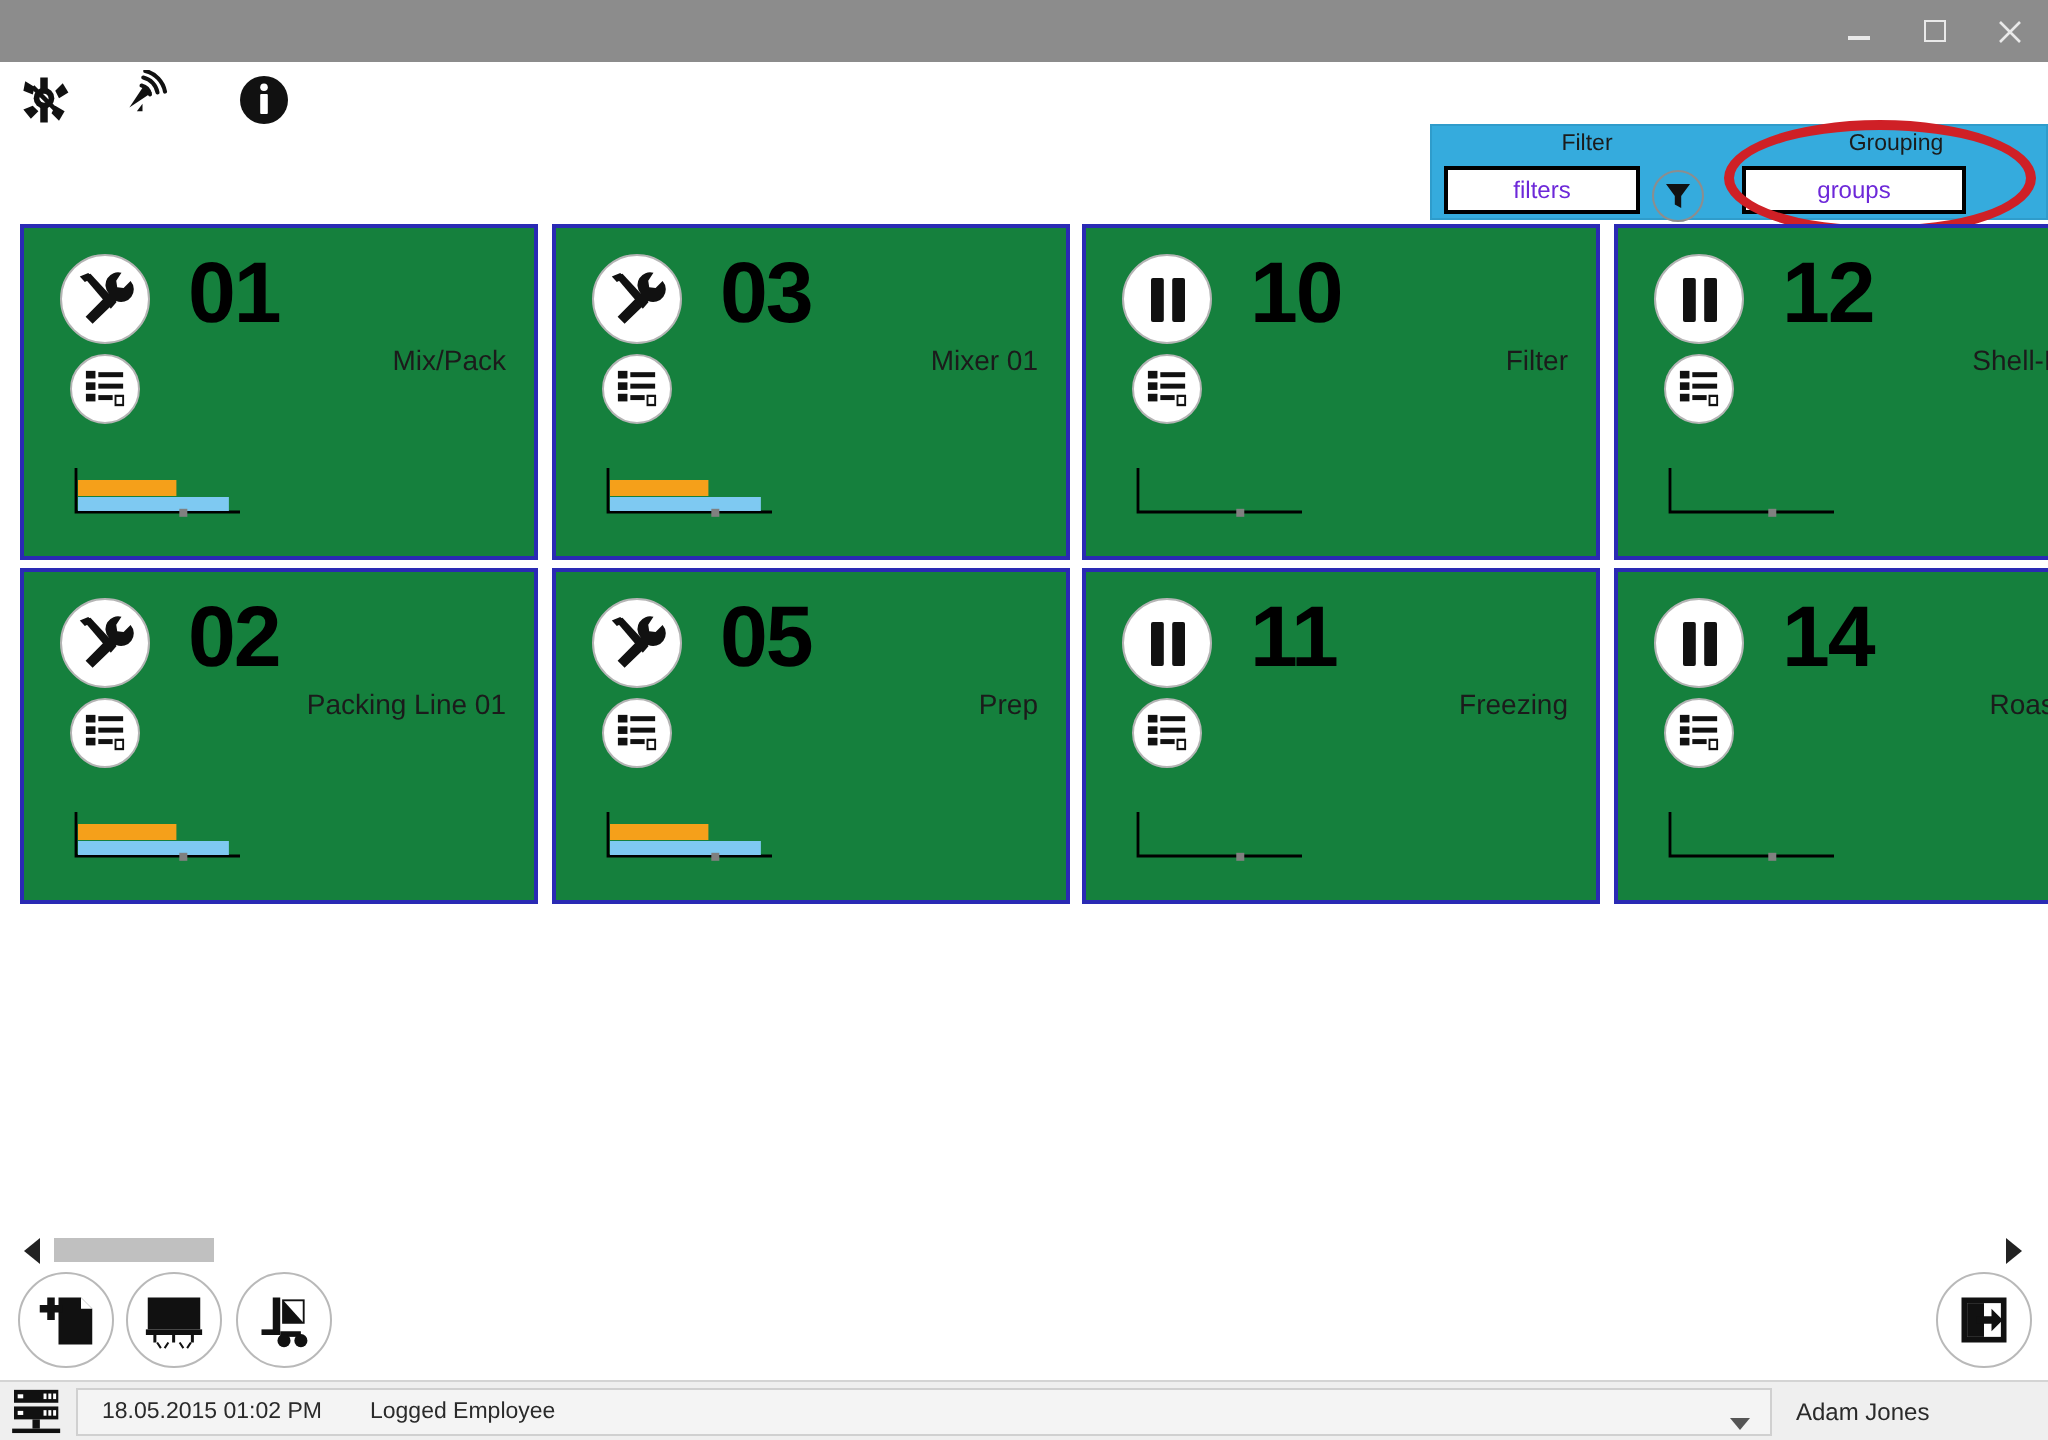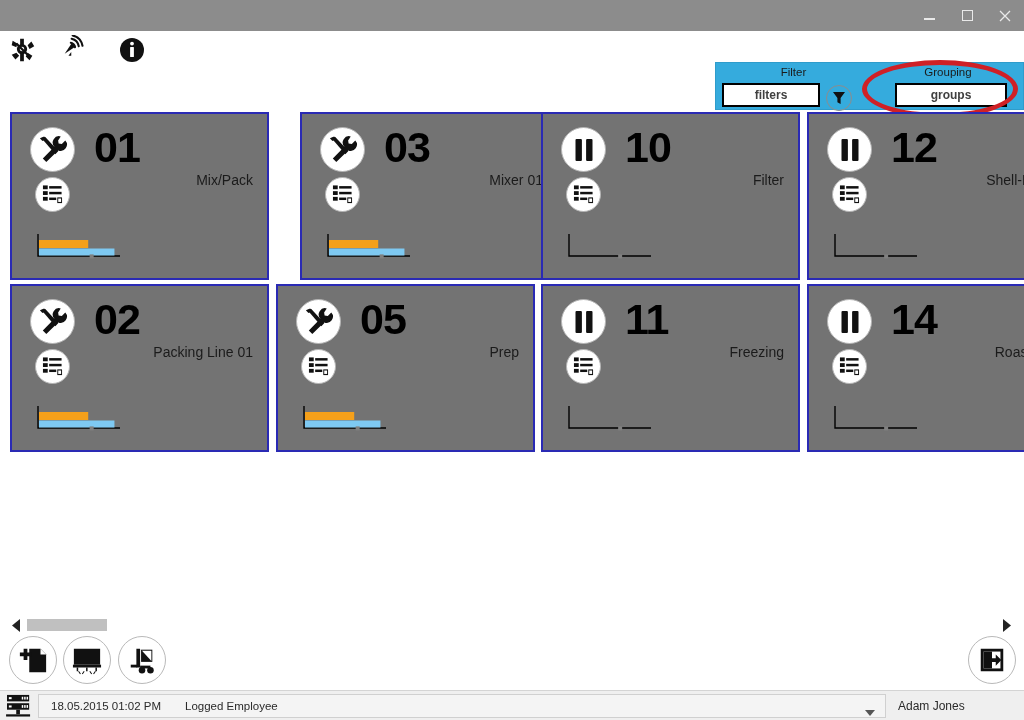--- a/index.html
+++ b/index.html
@@ -46,39 +46,39 @@
   .fg-col{ position:absolute; top:0; height:48px; }
   .fg-col.filter{ left:0; width:155px; }
   .fg-col.grouping{ left:155px; width:154px; }
   .fg-label{
     width:100%; text-align:center; color:#1b1b1b; font-size:11.5px;
     line-height:17px; padding-top:1px;
   }
   .fg-input{
     margin:2px auto 0; height:24px; background:#ffffff;
     border:2px solid #000; display:flex; align-items:center; justify-content:center;
-    font-size:12px; color:#404040;font-weight:bold;
+    font-size:12px; color:#6d28d9;
   }
   .fg-col.filter .fg-input{ width:98px; margin-left:6px; }
-  .fg-col.grouping .fg-input{ width:112px; margin-left:24px; }
+  .fg-col.grouping .fg-input{ width:112px; margin-left:0; }
   .funnel-btn{
     position:absolute; left:110px; top:22px; width:26px; height:26px; border-radius:50%;
     border:1px solid #8d8d8d; background:#35abdd;
     display:flex; align-items:center; justify-content:center;
   }
   .red-ellipse{
     position:absolute; left:862px; top:60px; width:156px; height:58px;
     border:5px solid #cf2026; border-radius:50%/50%; pointer-events:none;
   }
 
   
   .grid{ position:absolute; left:0; top:110px; width:1024px; height:500px; }
   .card{
     position:absolute; width:259px; height:168px;
-    background:#737373; border:2px solid #2a2ab4;
+    background:#15803d; border:2px solid #2a2ab4;
   }
   .card .inner{ position:relative; width:100%; height:100%; }
 
   .status-icon{
     position:absolute; left:18px; top:13px; width:45px; height:45px;
     border-radius:50%; border:1.5px solid #b4b4b4; background:#fff;
     display:flex; align-items:center; justify-content:center;
   }
   .list-icon{
     position:absolute; left:23px; top:63px; width:35px; height:35px;
@@ -235,21 +235,21 @@
         <div class="card-number">01</div>
         <div class="card-name">Mix/Pack</div>
         <div class="minichart"><svg width="90" height="34" viewBox="0 0 90 34">
             <path d="M4 4 L4 26 L86 26" stroke="#000000" stroke-width="1.4" fill="none"></path>
             <rect x="5" y="10" width="49.199999999999996" height="8" fill="#f5a01a"></rect>
             <rect x="5" y="18.5" width="75.44" height="7" fill="#7ec9f2"></rect>
             <rect x="55.660000000000004" y="24.4" width="4" height="4" fill="#808080"></rect>
           </svg></div>
       </div>
     </div>
-    <div class="card" style="left: 276px; top: 2px; margin-left: 24px;">
+    <div class="card" style="left: 276px; top: 2px;">
       <div class="inner">
         <div class="status-icon">
           <svg width="31" height="31" viewBox="0 0 32 32">
             <g fill="#111">
               <path d="M4.5 4 L8.5 3 L22 17.5 L19 21 Z"></path>
               <path d="M3 4.4 L7.4 2.6 L9.6 5.2 L5.6 7.2 Z"></path>
               <path d="M24.5 2.5 a6.5 6.5 0 0 0 -6.6 10.6 L6 25.2 l3.6 3.6 L21.8 17 a6.5 6.5 0 0 0 7.4 -10.3 l-3.6 3.6 -3.3 -0.4 -0.5 -3.3 Z"></path>
             </g>
           </svg>
         </div>

